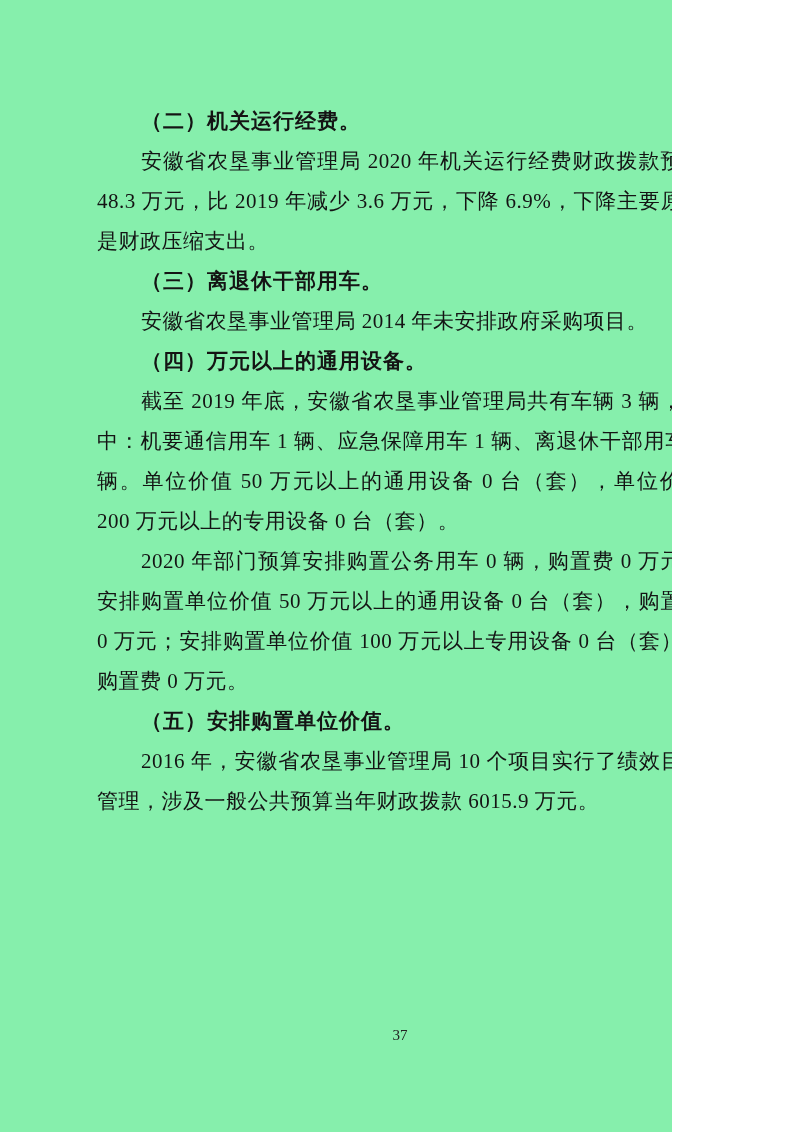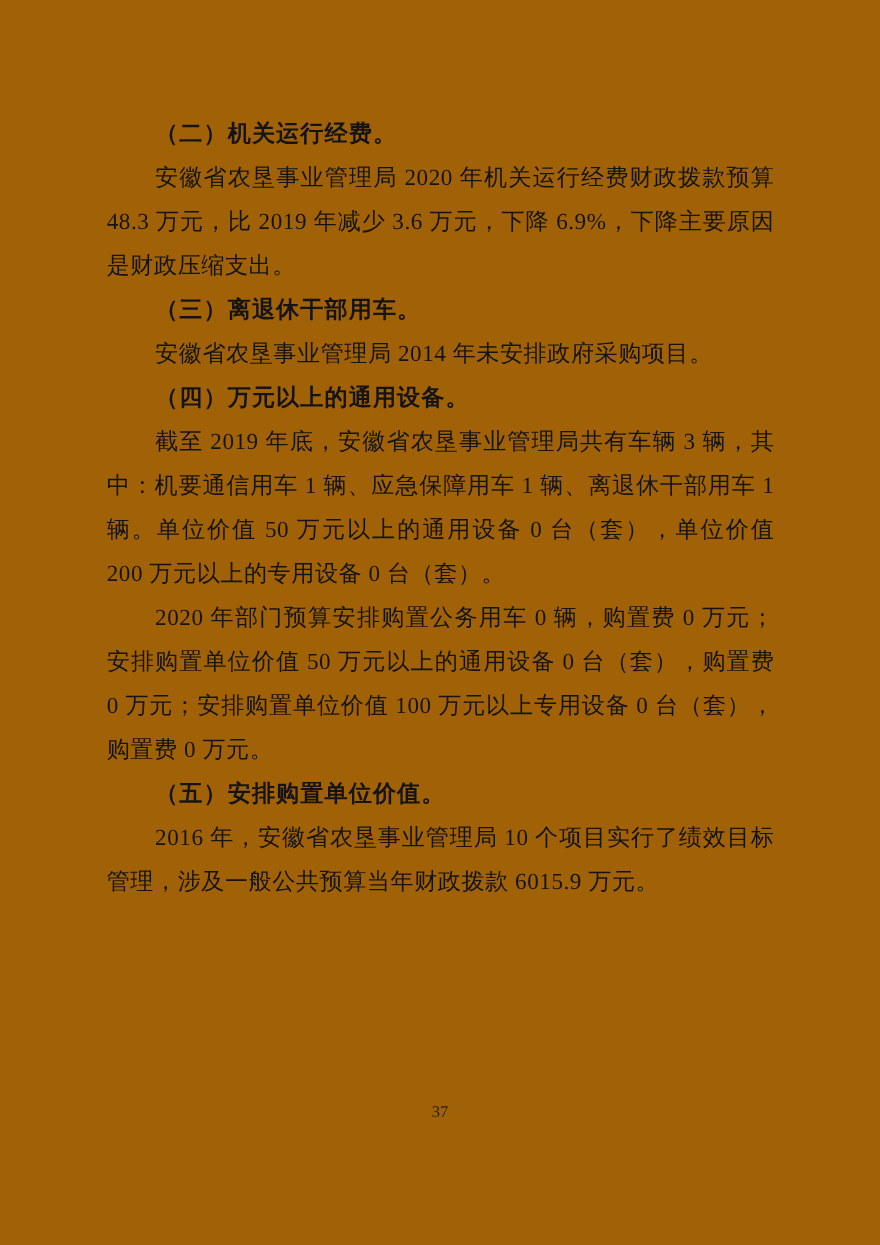--- a/index.html
+++ b/index.html
@@ -8,23 +8,23 @@
   }
   body {
     width: 800px;
     height: 1132px;
     background: #ffffff;
     font-family: "Liberation Serif", "DejaVu Serif", serif;
     color: #141414;
   }
   .page {
     position: relative;
-    width: 800px;
+    width: 672px;
     height: 1132px;
-    background: #a16207;
+    background: #86efac;
     overflow: hidden;
   }
   .content {
     position: absolute;
     left: 97px;
     top: 101px;
     width: 607px;
     font-size: 21px;
     line-height: 40px;
     text-align: justify;
@@ -41,21 +41,21 @@
     text-align: left;
     letter-spacing: 1px;
   }
   .content p {
     margin: 0;
     padding: 0;
     text-indent: 44px;
   }
   .page-number {
     position: absolute;
-    top: 1000px;
+    top: 1024px;
     left: 0;
     width: 800px;
     text-align: center;
     font-size: 15px;
     line-height: 22px;
     color: #222222;
   }
 </style>
 </head>
 <body>

